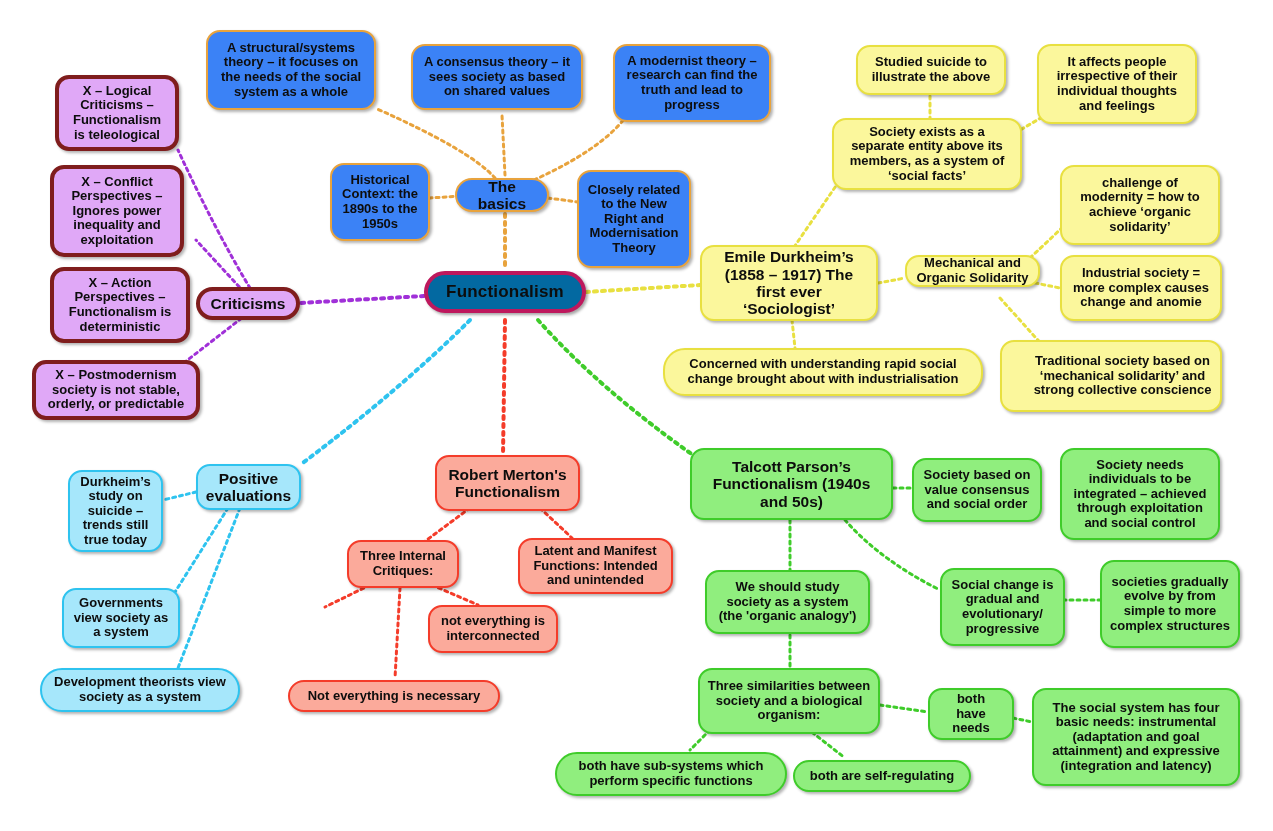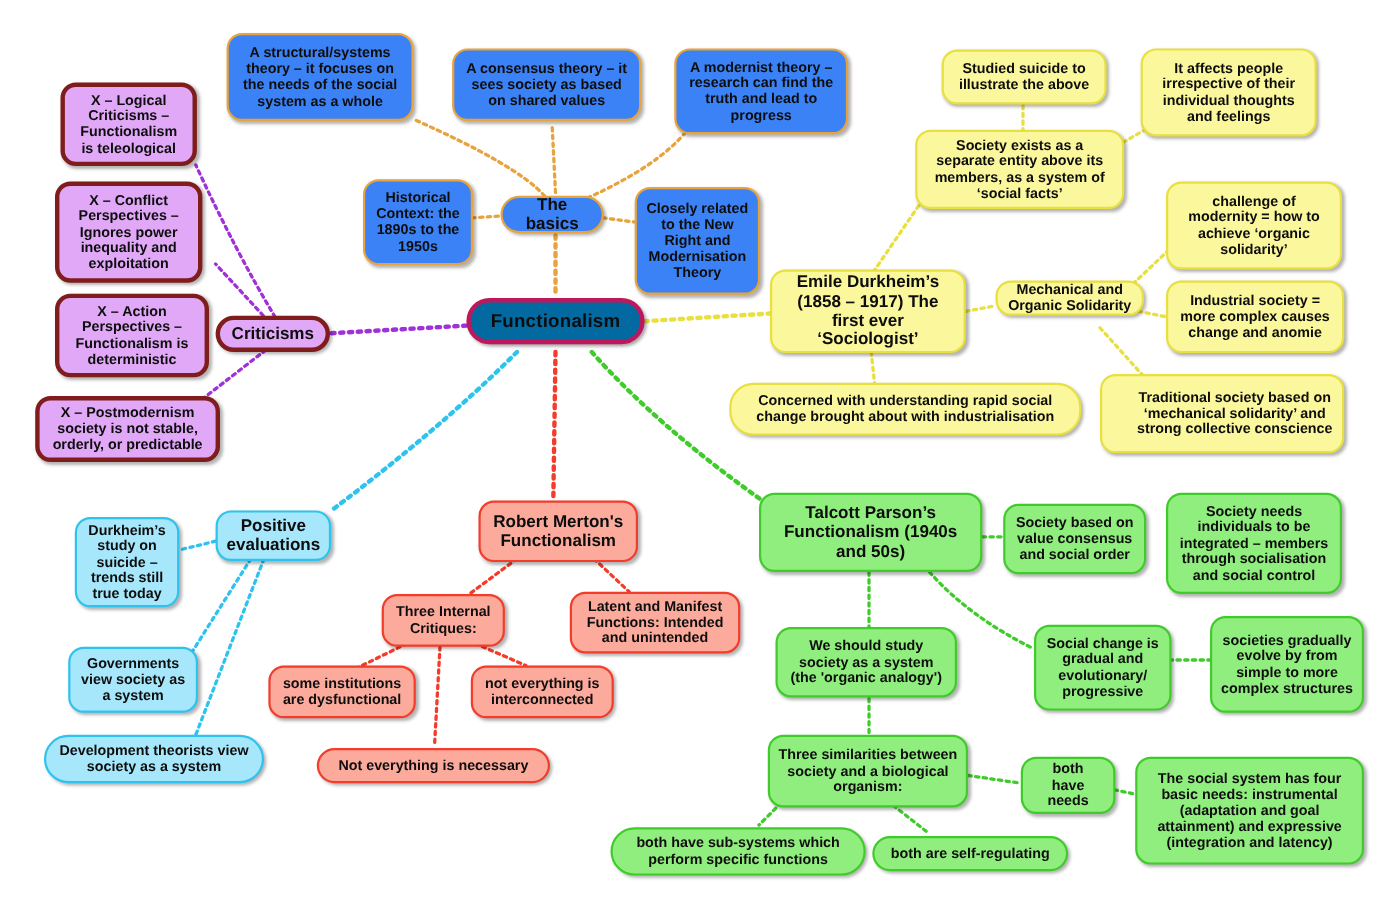--- a/index.html
+++ b/index.html
@@ -156,21 +156,21 @@
   <div class="node t-yellow r-lg leaf shadow" style="left:1060px;top:165px;width:160px;height:80px;">challenge of modernity = how to achieve ‘organic solidarity’</div>
 
   <div class="node t-yellow r-lg leaf shadow" style="left:1060px;top:255px;width:162px;height:66px;">Industrial society = more complex causes change and anomie</div>
 
   <div class="node t-yellow r-lg leaf shadow" style="left:1000px;top:340px;width:222px;height:72px;padding-left:30px;">Traditional society based on ‘mechanical solidarity’ and strong collective conscience</div>
 
   <div class="node t-green r-lg hub shadow" style="left:690px;top:448px;width:203px;height:72px;">Talcott Parson’s Functionalism (1940s and 50s)</div>
 
   <div class="node t-green r-lg leaf shadow" style="left:912px;top:458px;width:130px;height:64px;">Society based on value consensus and social order</div>
 
-  <div class="node t-green r-lg leaf shadow" style="left:1060px;top:448px;width:160px;height:92px;">Society needs individuals to be integrated – members through socialisation and social control</div>
+  <div class="node t-green r-lg leaf shadow" style="left:1060px;top:448px;width:160px;height:92px;">Society needs individuals to be integrated – achieved through exploitation and social control</div>
 
   <div class="node t-green r-lg leaf shadow" style="left:940px;top:568px;width:125px;height:78px;">Social change is gradual and evolutionary/ progressive</div>
 
   <div class="node t-green r-lg leaf shadow" style="left:1100px;top:560px;width:140px;height:88px;">societies gradually evolve by from simple to more complex structures</div>
 
   <div class="node t-green r-lg leaf shadow" style="left:705px;top:570px;width:165px;height:64px;">We should study society as a system (the 'organic analogy')</div>
 
   <div class="node t-green r-lg leaf shadow" style="left:698px;top:668px;width:182px;height:66px;">Three similarities between society and a biological organism:</div>
 
   <div class="node t-green r-pill leaf shadow" style="left:555px;top:752px;width:232px;height:44px;">both have sub-systems which perform specific functions</div>
@@ -181,21 +181,20 @@
 have needs</div>
 
   <div class="node t-green r-lg leaf shadow" style="left:1032px;top:688px;width:208px;height:98px;">The social system has four basic needs: instrumental (adaptation and goal attainment) and expressive (integration and latency)</div>
 
   <div class="node t-red r-lg hub shadow" style="left:435px;top:455px;width:145px;height:56px;">Robert Merton's Functionalism</div>
 
   <div class="node t-red r-lg leaf shadow" style="left:518px;top:538px;width:155px;height:56px;">Latent and Manifest Functions: Intended and unintended</div>
 
   <div class="node t-red r-lg leaf shadow" style="left:347px;top:540px;width:112px;height:48px;">Three Internal Critiques:</div>
 
-  <div class="node t-red r-lg leaf shadow" style="left:244px;top:605px;width:134px;height:48px;">some institutions are dysfunctional</div>
 
   <div class="node t-red r-lg leaf shadow" style="left:428px;top:605px;width:130px;height:48px;">not everything is interconnected</div>
 
   <div class="node t-red r-pill leaf shadow" style="left:288px;top:680px;width:212px;height:32px;">Not everything is necessary</div>
 
   <div class="node t-blue r-lg hub shadow" style="left:196px;top:464px;width:105px;height:46px;">Positive evaluations</div>
 
   <div class="node t-blue r-lg leaf shadow" style="left:68px;top:470px;width:95px;height:82px;">Durkheim’s study on suicide – trends still true today</div>
 
   <div class="node t-blue r-lg leaf shadow" style="left:62px;top:588px;width:118px;height:60px;">Governments view society as a system</div>

